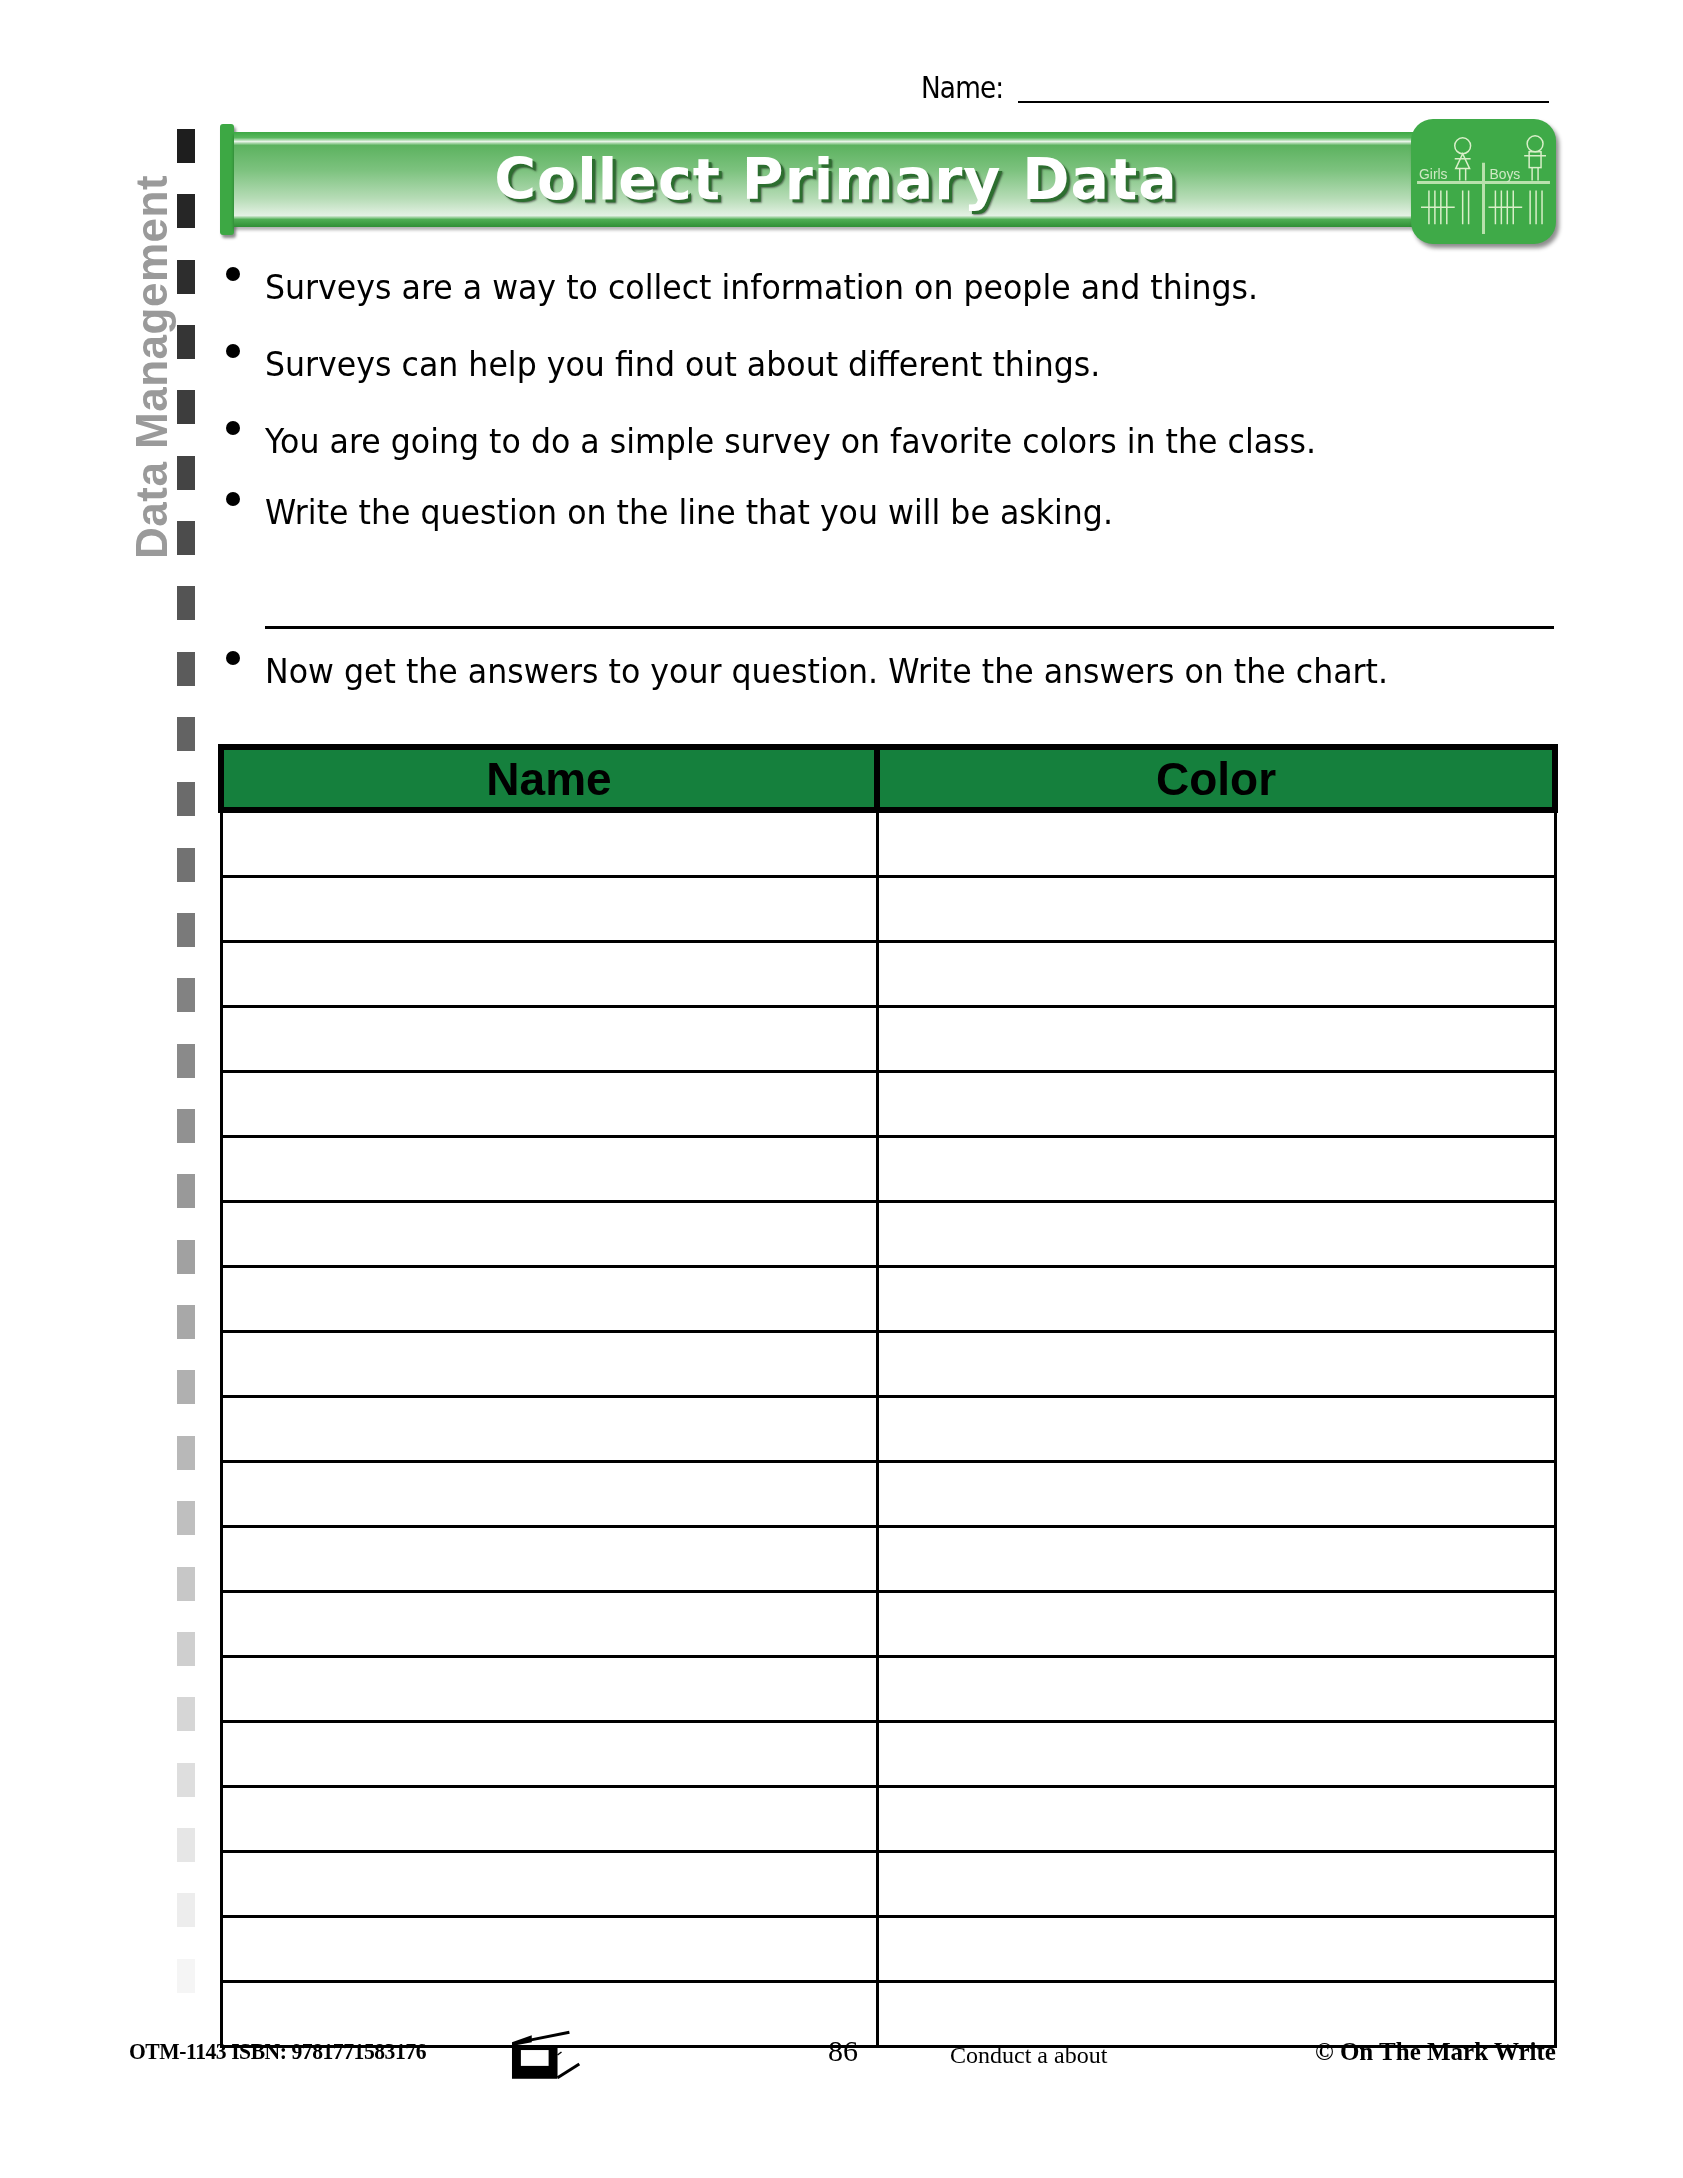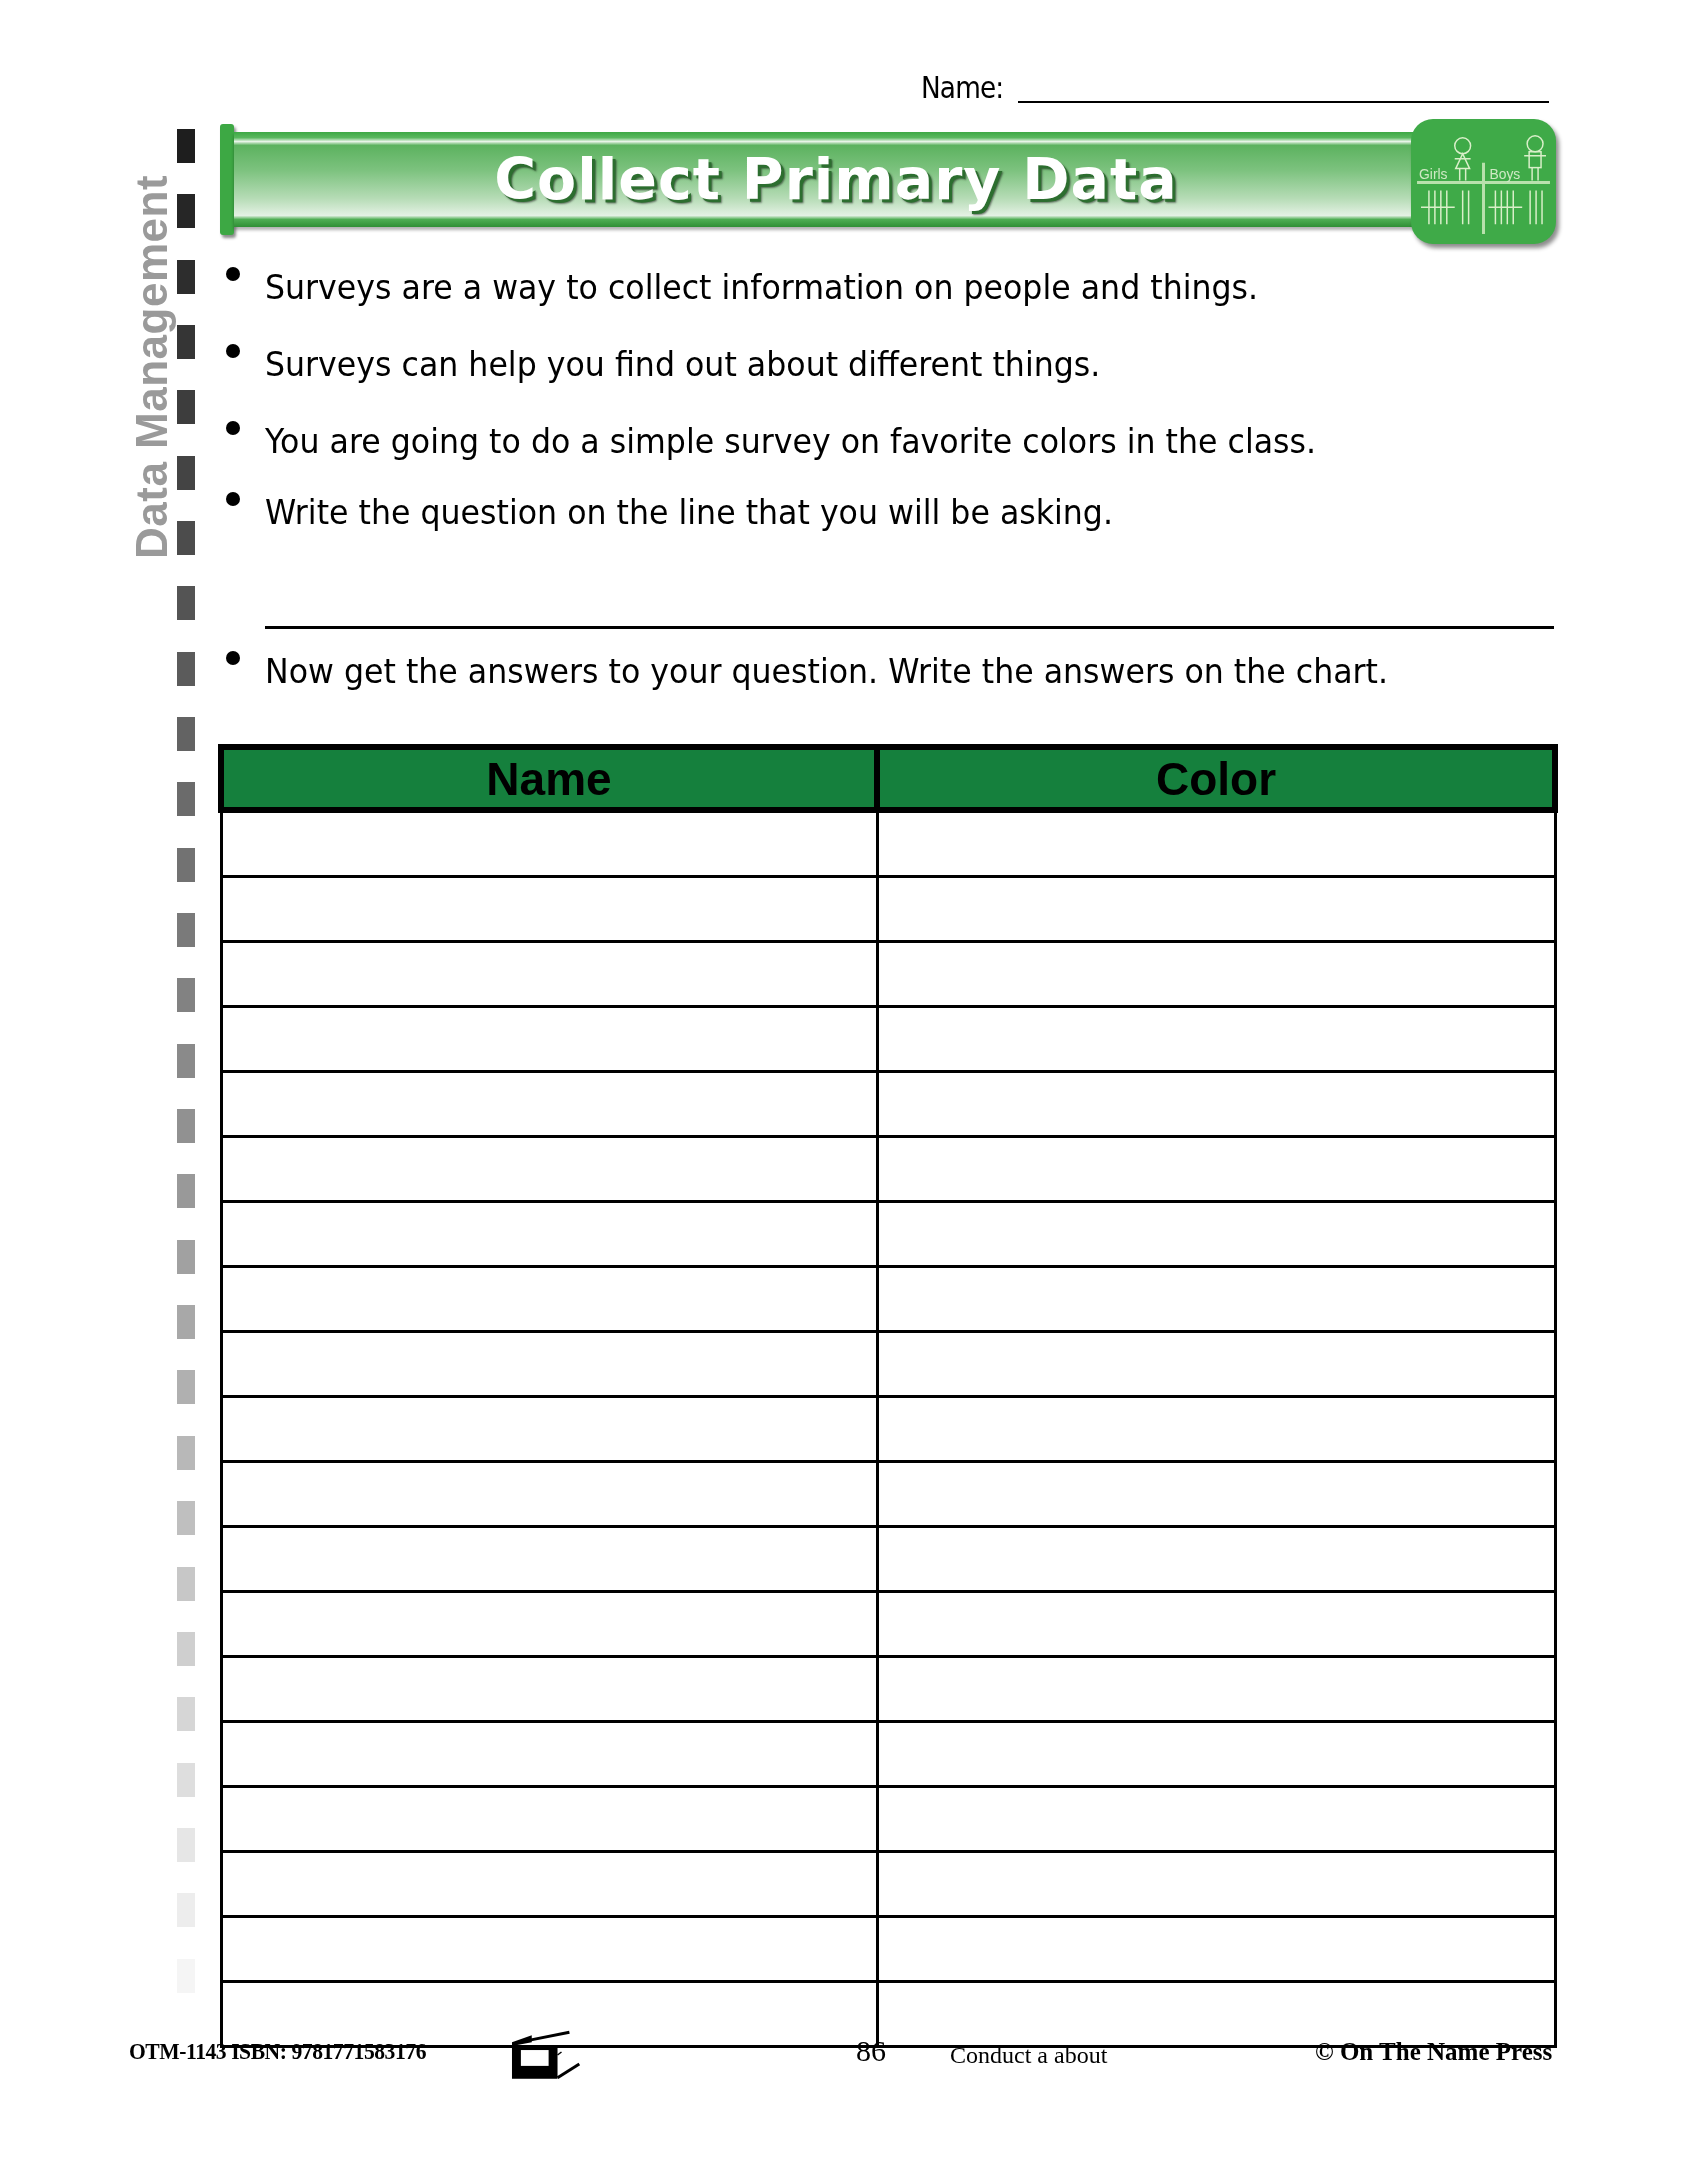--- a/index.html
+++ b/index.html
@@ -32,21 +32,21 @@
   .question-line { position: absolute; left: 265px; top: 626px; width: 1289px; border-top: 3px solid #000; }
 
   .survey-table { position: absolute; left: 218px; top: 744px; width: 1340px; border-collapse: collapse; }
   .survey-table th { background: #15803d; height: 57px; border: 6px solid #000; font-family: "Liberation Sans", sans-serif; font-weight: bold; font-size: 46px; text-align: center; padding: 0; line-height: 1; }
   .survey-table td { height: 62px; border-left: 3px solid #000; border-right: 3px solid #000; border-bottom: 3px solid #000; padding: 0; }
   .survey-table col.c1 { width: 656px; }
 
   .footer { position: absolute; top: 2030px; left: 0; width: 1683px; height: 59px; font-family: "Liberation Serif", serif; }
   .f-isbn { position: absolute; left: 129px; top: 8px; font-size: 24px; font-weight: bold; letter-spacing: -0.5px; transform: scaleX(0.9); transform-origin: left; }
   .f-icon { position: absolute; left: 510px; top: 0; }
-  .f-page { position: absolute; left: 828px; top: 4px; font-size: 30px; margin-left: 28px; }
+  .f-page { position: absolute; left: 828px; top: 4px; font-size: 30px; }
   .f-topic { position: absolute; left: 950px; top: 12px; font-size: 24px; }
   .f-copy { position: absolute; left: 1315px; top: 8px; font-size: 25px; font-weight: bold; }
 </style>
 </head>
 <body>
 
 <div class="name-line">
   <span class="name-label">Name:</span>
   <span class="name-rule"></span>
 </div>
@@ -255,15 +255,15 @@
       <polygon points="2,12 22,5 22,12 2,16" fill="#000"></polygon>
       <line x1="20" y1="10" x2="60" y2="2" stroke="#000" stroke-width="3"></line>
       <rect x="2" y="15" width="46" height="34" fill="#000"></rect>
       <rect x="11" y="20" width="28" height="16" fill="#fff"></rect>
       <line x1="48" y1="48" x2="70" y2="34" stroke="#000" stroke-width="3"></line>
       <line x1="48" y1="25" x2="52" y2="22" stroke="#000" stroke-width="1.5"></line>
     </svg>
   </span>
   <span class="f-page">86</span>
   <span class="f-topic">Conduct a about</span>
-  <span class="f-copy">© On The Name Press</span>
+  <span class="f-copy">© On The Mark Write</span>
 </div>
 
 
 </body></html>

